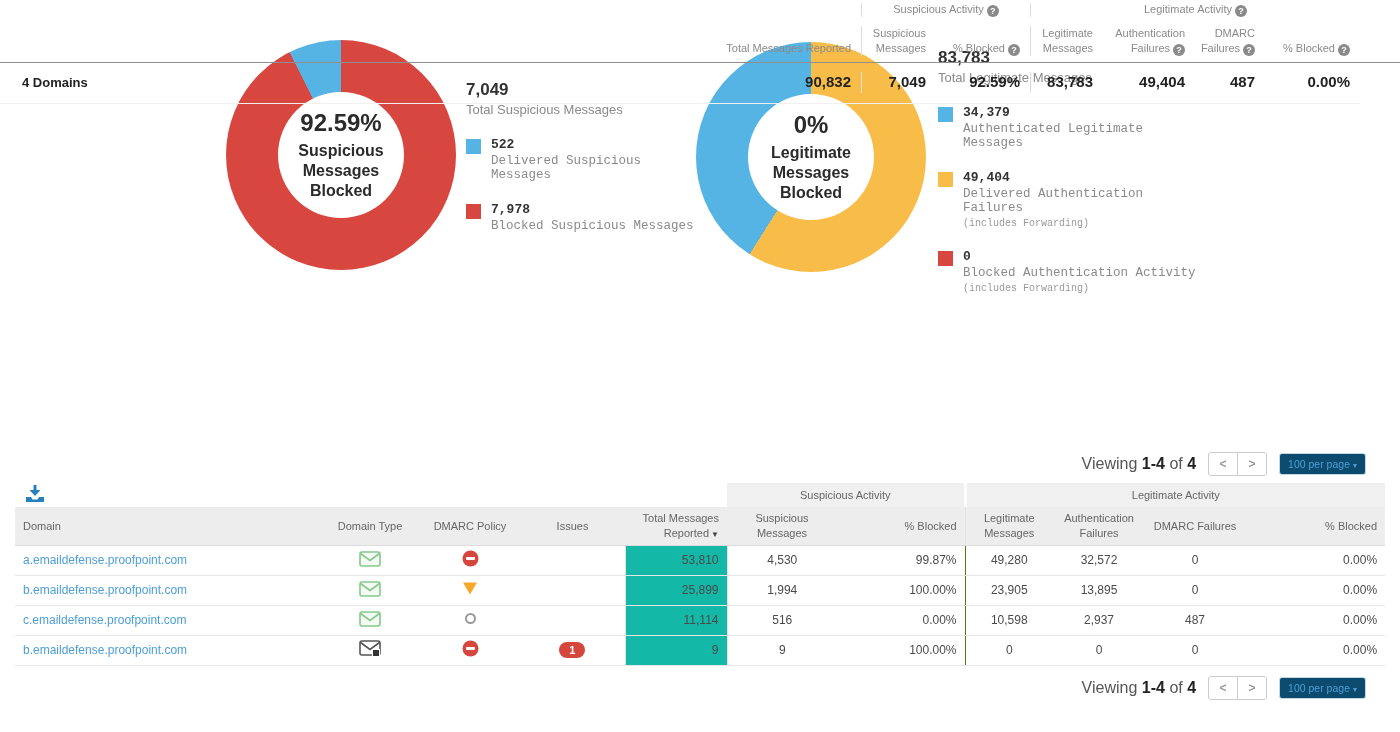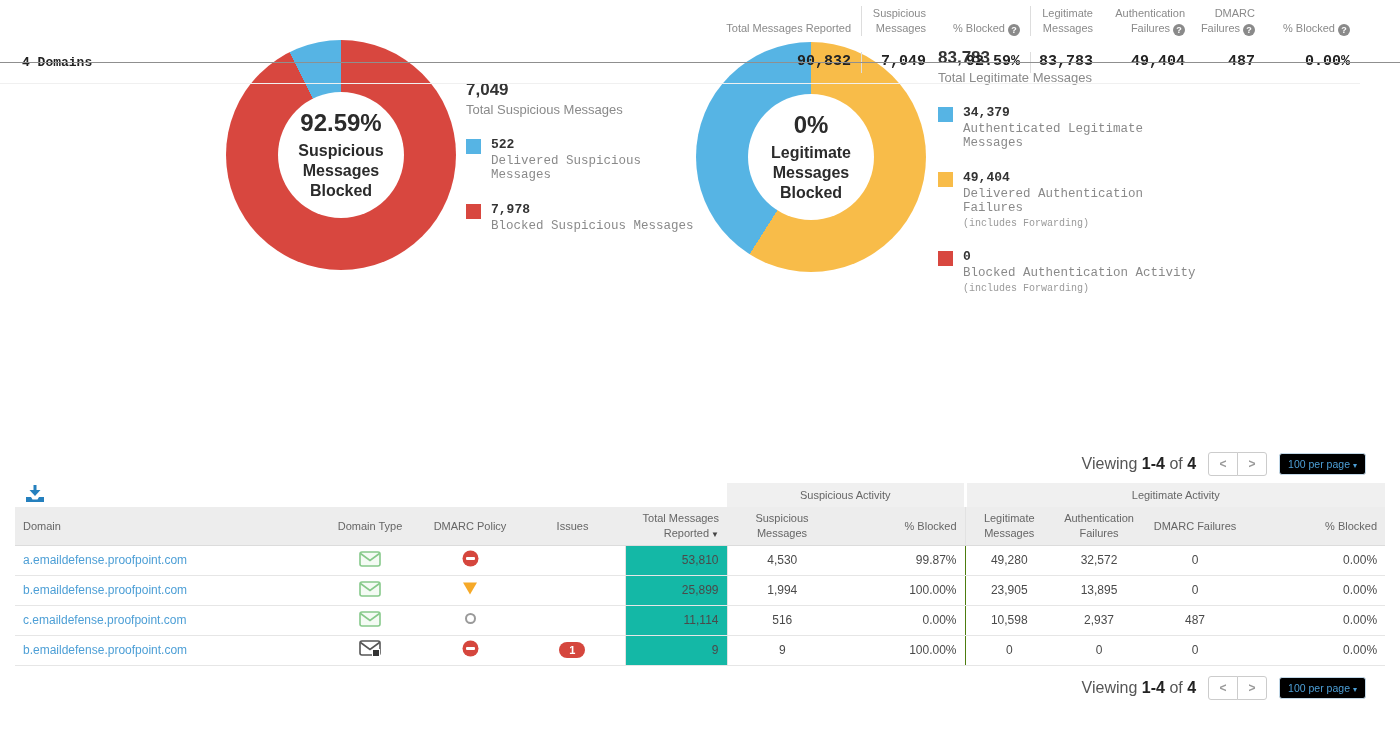--- a/index.html
+++ b/index.html
@@ -34,41 +34,41 @@
   .s-data-row  { height:42px; align-items:center; }
   .s-fill { flex:1; }
   .sc { text-align:right; padding-right:10px; line-height:1.35; }
   .sc1{width:154px}.sc2{width:75px}.sc3{width:94px}.sc4{width:73px}.sc5{width:92px}.sc6{width:70px}.sc7{width:95px}
   .sg-susp { width:169px; text-align:center; }
   .sg-legit{ width:330px; text-align:center; }
   .vline-l { border-left:1px solid #ddd; }
   .s-divider { position:absolute; left:0; top:62px; width:1400px; border-top:1px solid #8f8f8f; }
   .s-label { font-size:13px; font-weight:bold; color:#222; padding-left:22px; }
   .s-val { font-size:15px; font-weight:bold; color:#222; }
-  .s-data-row { border-bottom:1px solid #f0f0f0;font-family:Liberation Mono, monospace; }
+  .s-data-row { border-bottom:1px solid #f0f0f0; }
 
   .help {
     display:inline-block; width:12px; height:12px; border-radius:50%;
     background:#8a8a8a; color:#fff; font-size:9px; font-weight:bold;
     text-align:center; line-height:12px; vertical-align:-1px; margin-left:3px;
   }
 
   
   .pager { display:flex; align-items:center; }
   .pager-text { font-size:16px; color:#555; margin-right:12px; }
   .pager-text b { color:#222; }
   .pg-btn {
     width:30px; height:24px; background:#fff; border:1px solid #ccc;
     color:#999; font-size:12px; font-weight:bold; text-align:center; line-height:22px; cursor:pointer;
   }
   .pg-prev { border-radius:3px 0 0 3px; }
   .pg-next { border-radius:0 3px 3px 0; margin-left:-1px; }
   .perpage {
     margin-left:12px; height:22px; border:1px solid #c2d8e8; border-radius:3px;
-    background:#000000; color:#4d9fd6; font-size:10.5px; padding:0 8px; line-height:20px; cursor:pointer;
+    background:#0c4a6e; color:#4d9fd6; font-size:10.5px; padding:0 8px; line-height:20px; cursor:pointer;
   }
   .caret-down { font-size:8px; color:#4d9fd6; margin-left:3px; }
 
   
   .download { left:24px; top:484px; cursor:pointer; }
 
   
   .dtable { left:15px; top:483px; width:1370px; border-collapse:collapse; table-layout:fixed; }
   .dtable col.c-domain{width:305px}.dtable col.c-dtype{width:100px}.dtable col.c-dmarc{width:100px}
   .dtable col.c-issues{width:105px}.dtable col.c-total{width:102px}.dtable col.c-susp{width:110px}
@@ -170,20 +170,29 @@
     <span class="swatch" style="background: rgb(216, 71, 63);"></span>
     <span>
       <div class="legend-item-value">0</div>
       <div class="legend-item-label">Blocked Authentication Activity</div>
       <div class="legend-item-note">(includes Forwarding)</div>
     </span>
   </div>
 </div>
 
 <div class="abs summary">
+  <div class="srow s-group-row">
+    <div class="s-fill"></div>
+    <div class="sg-susp vline-l">
+      <span>Suspicious Activity</span><span class="help">?</span>
+    </div>
+    <div class="sg-legit vline-l">
+      <span>Legitimate Activity</span><span class="help">?</span>
+    </div>
+  </div>
   <div class="srow s-head-row">
     <div class="s-fill"></div>
     <div class="sc sc1">Total Messages Reported</div>
     <div class="sc sc2 vline-l">Suspicious Messages</div>
     <div class="sc sc3">
       <span>% Blocked</span><span class="help">?</span>
     </div>
     <div class="sc sc4 vline-l">Legitimate Messages</div>
     <div class="sc sc5">
       <span>Authentication Failures</span><span class="help">?</span>

